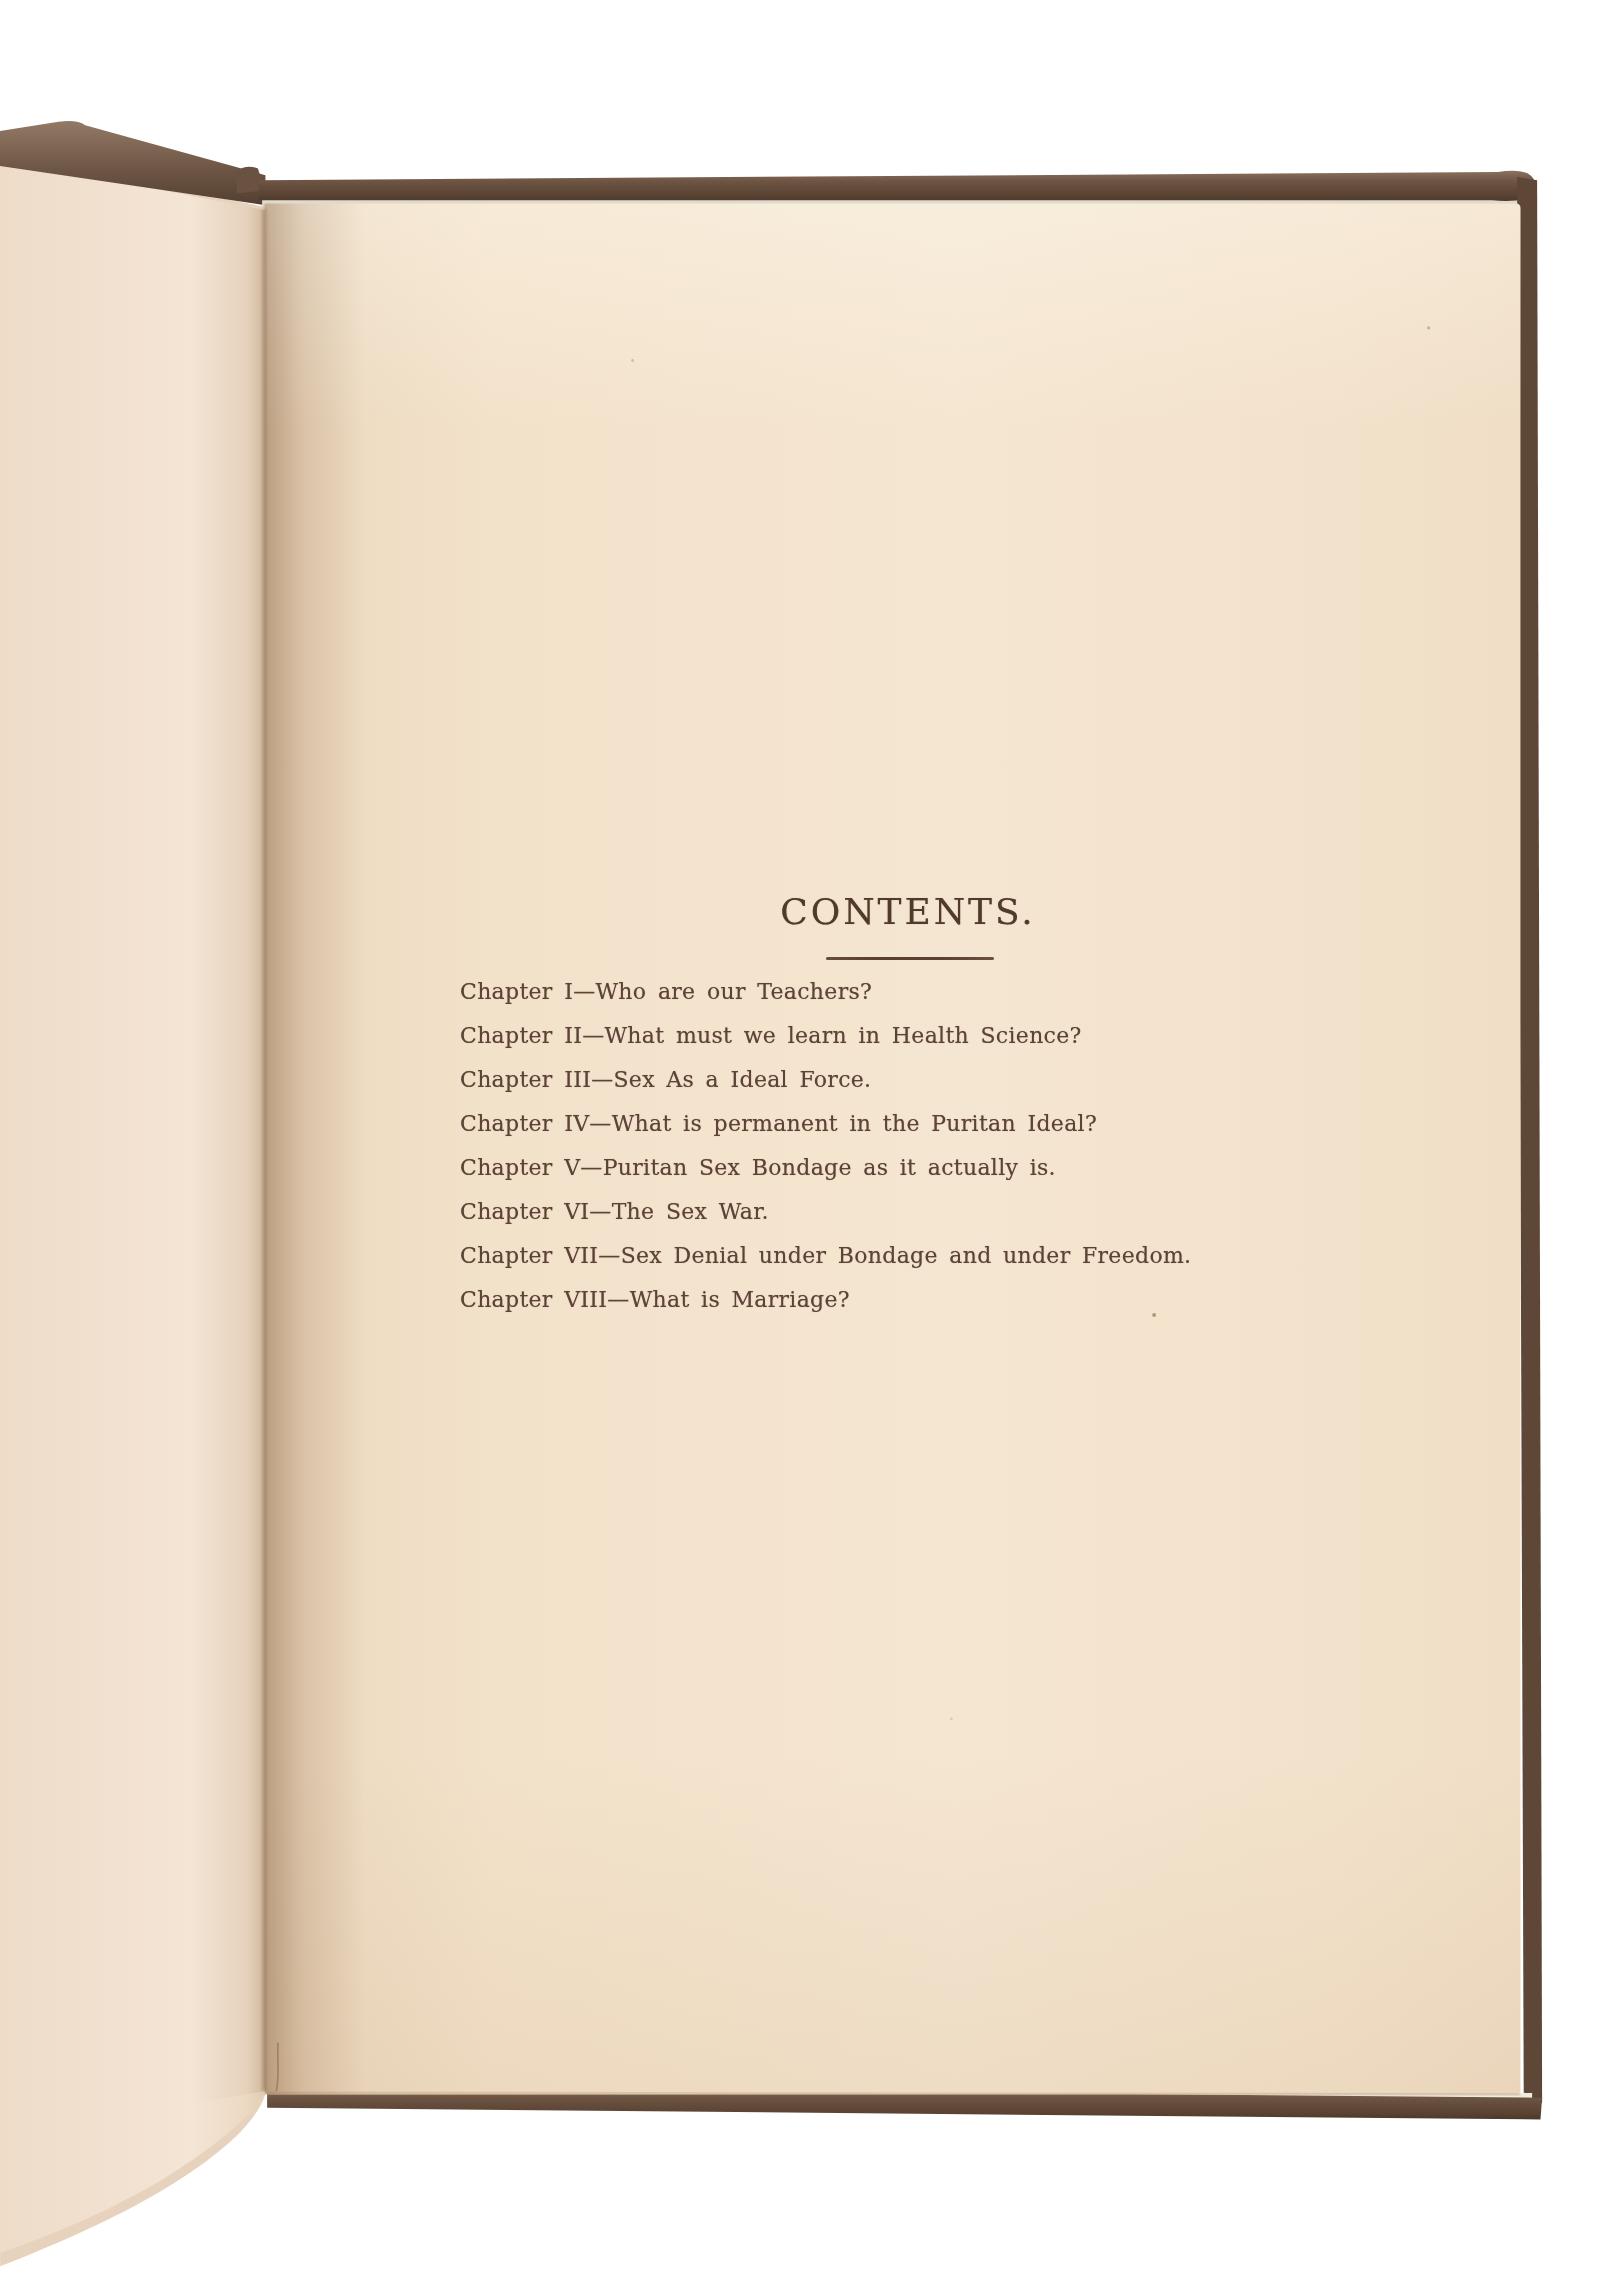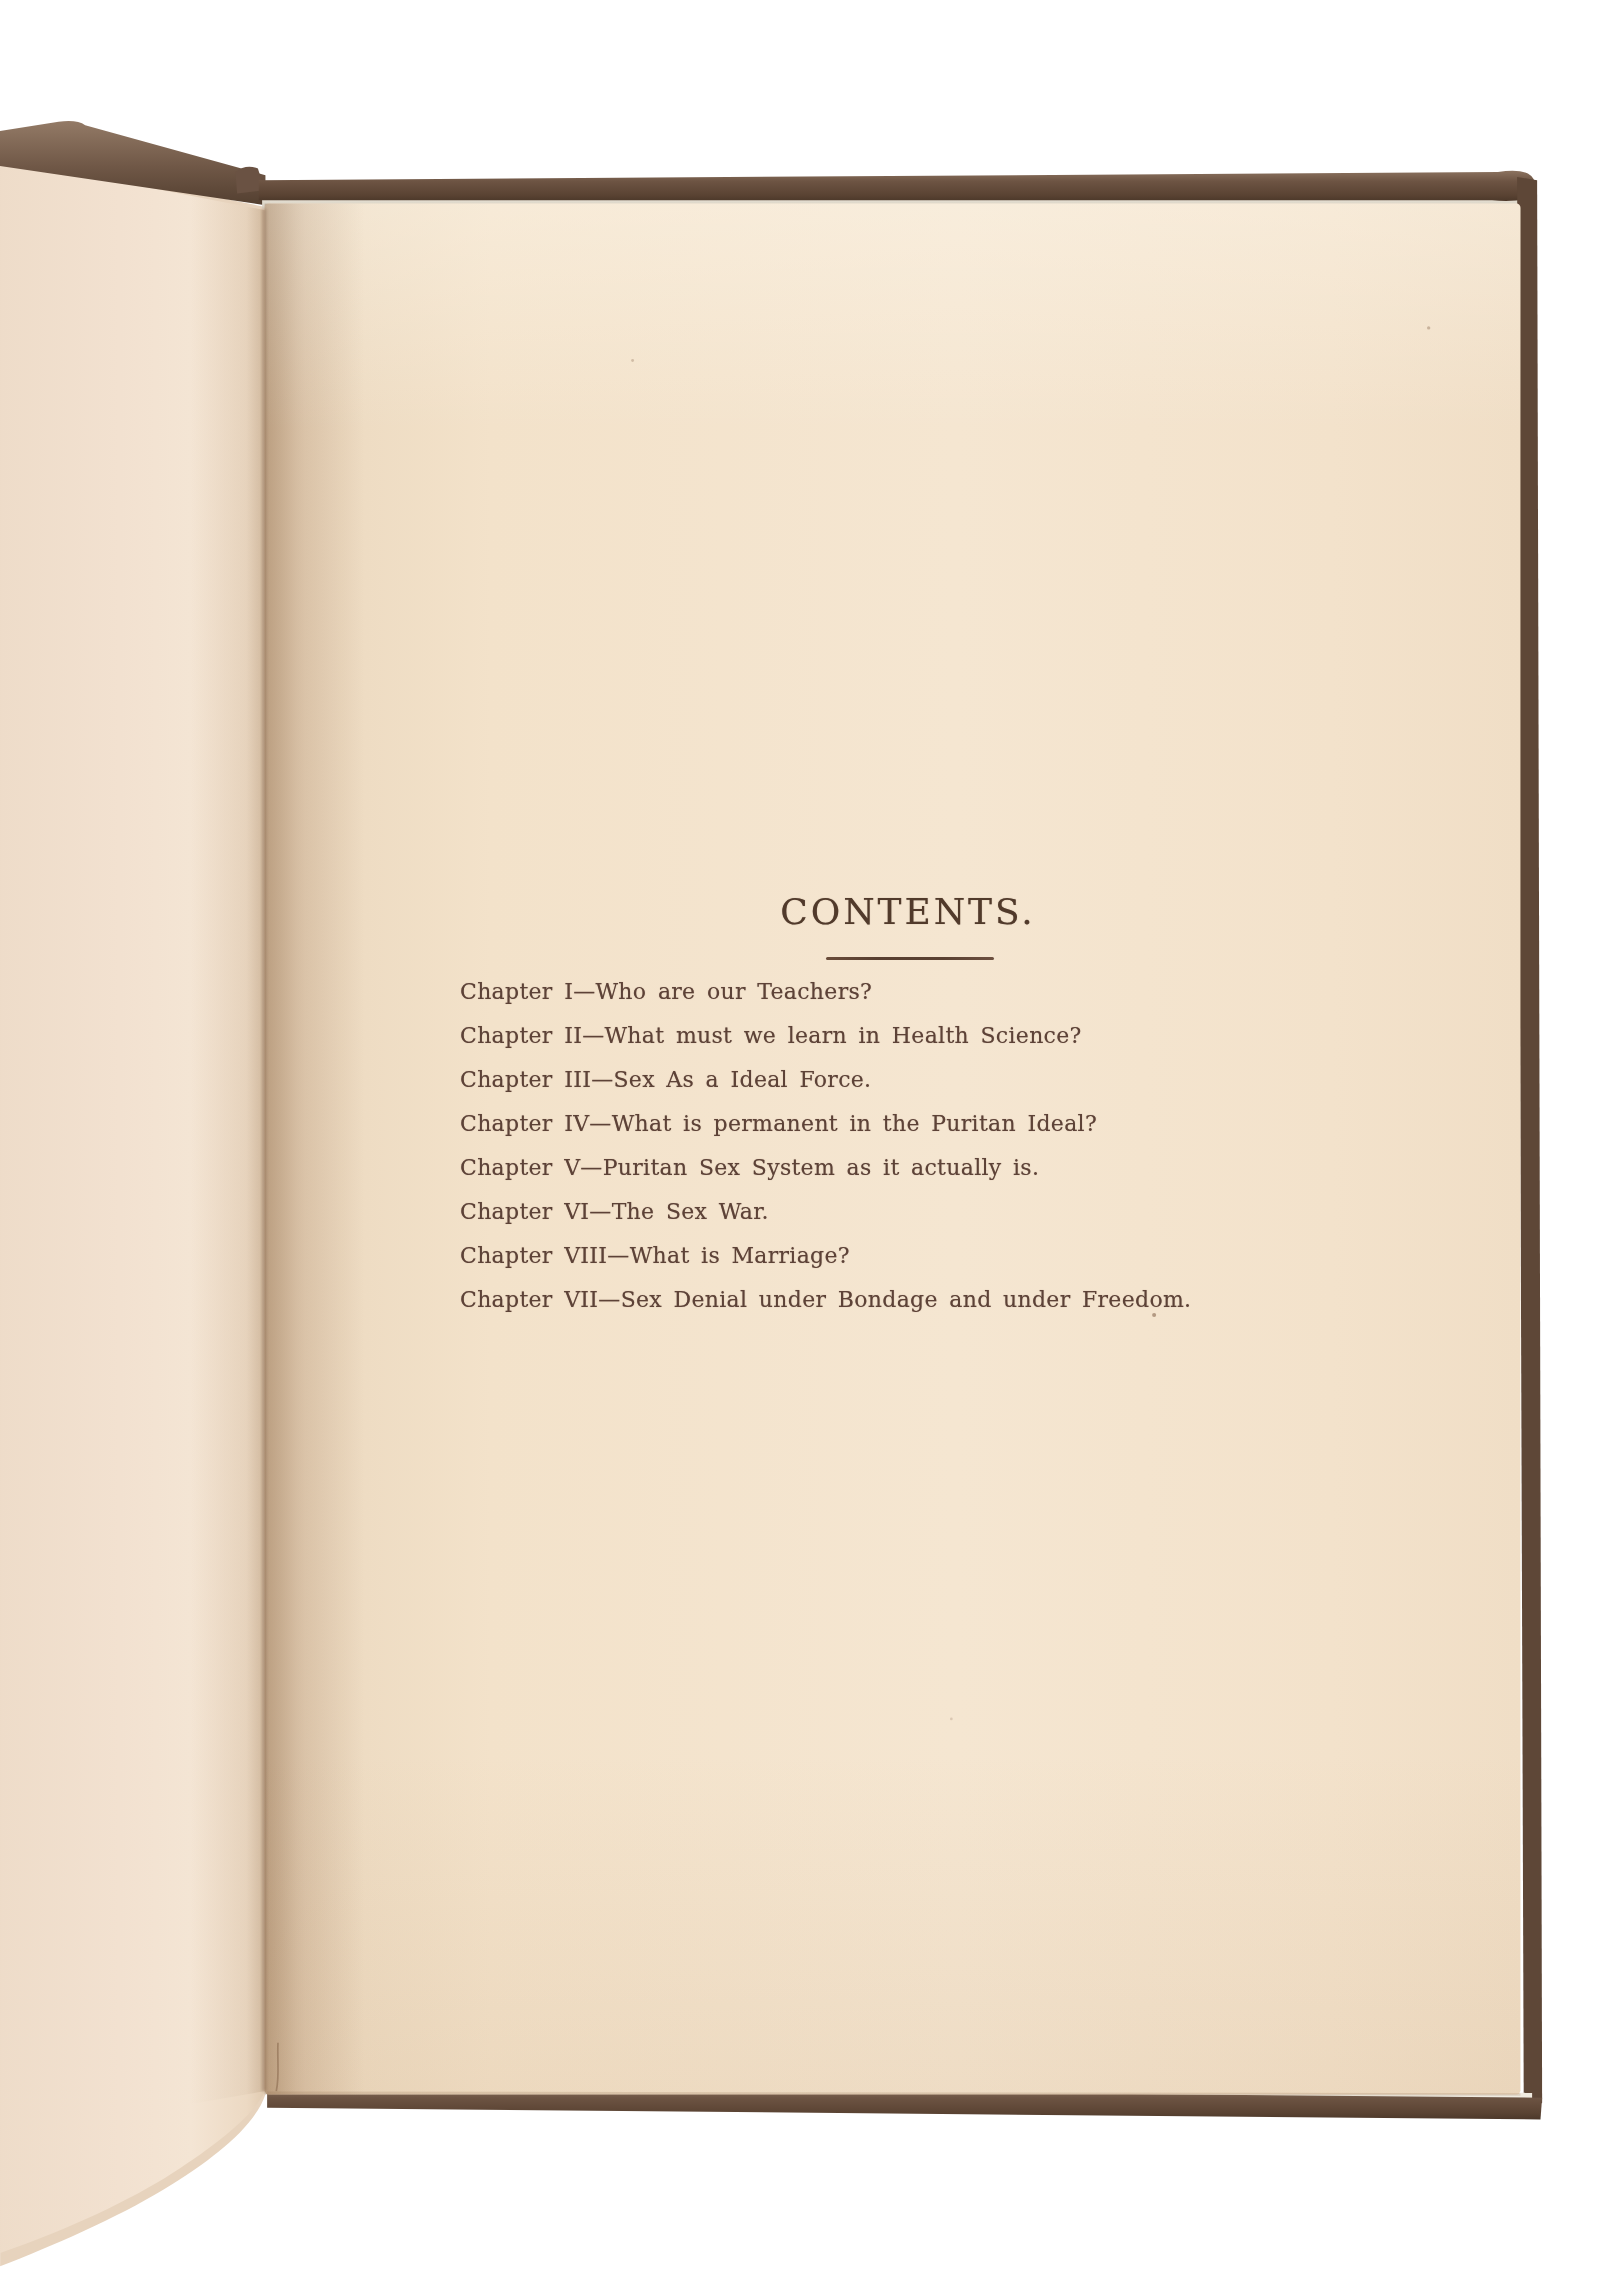--- a/index.html
+++ b/index.html
@@ -168,21 +168,21 @@
   </svg>
 
   <div class="text-layer">
     <h1 class="page-title">CONTENTS.</h1>
     <div class="title-rule"></div>
     <div class="toc-list">
       <div class="toc-entry">Chapter I—Who are our Teachers?</div>
       <div class="toc-entry">Chapter II—What must we learn in Health Science?</div>
       <div class="toc-entry">Chapter III—Sex As a Ideal Force.</div>
       <div class="toc-entry">Chapter IV—What is permanent in the Puritan Ideal?</div>
-      <div class="toc-entry">Chapter V—Puritan Sex System as it actually is.</div>
+      <div class="toc-entry">Chapter V—Puritan Sex Bondage as it actually is.</div>
       <div class="toc-entry">Chapter VI—The Sex War.</div>
+      <div class="toc-entry">Chapter VII—Sex Denial under Bondage and under Freedom.</div>
       <div class="toc-entry">Chapter VIII—What is Marriage?</div>
-      <div class="toc-entry">Chapter VII—Sex Denial under Bondage and under Freedom.</div>
     </div>
   </div>
 
 </div>
 
 
 </body></html>

